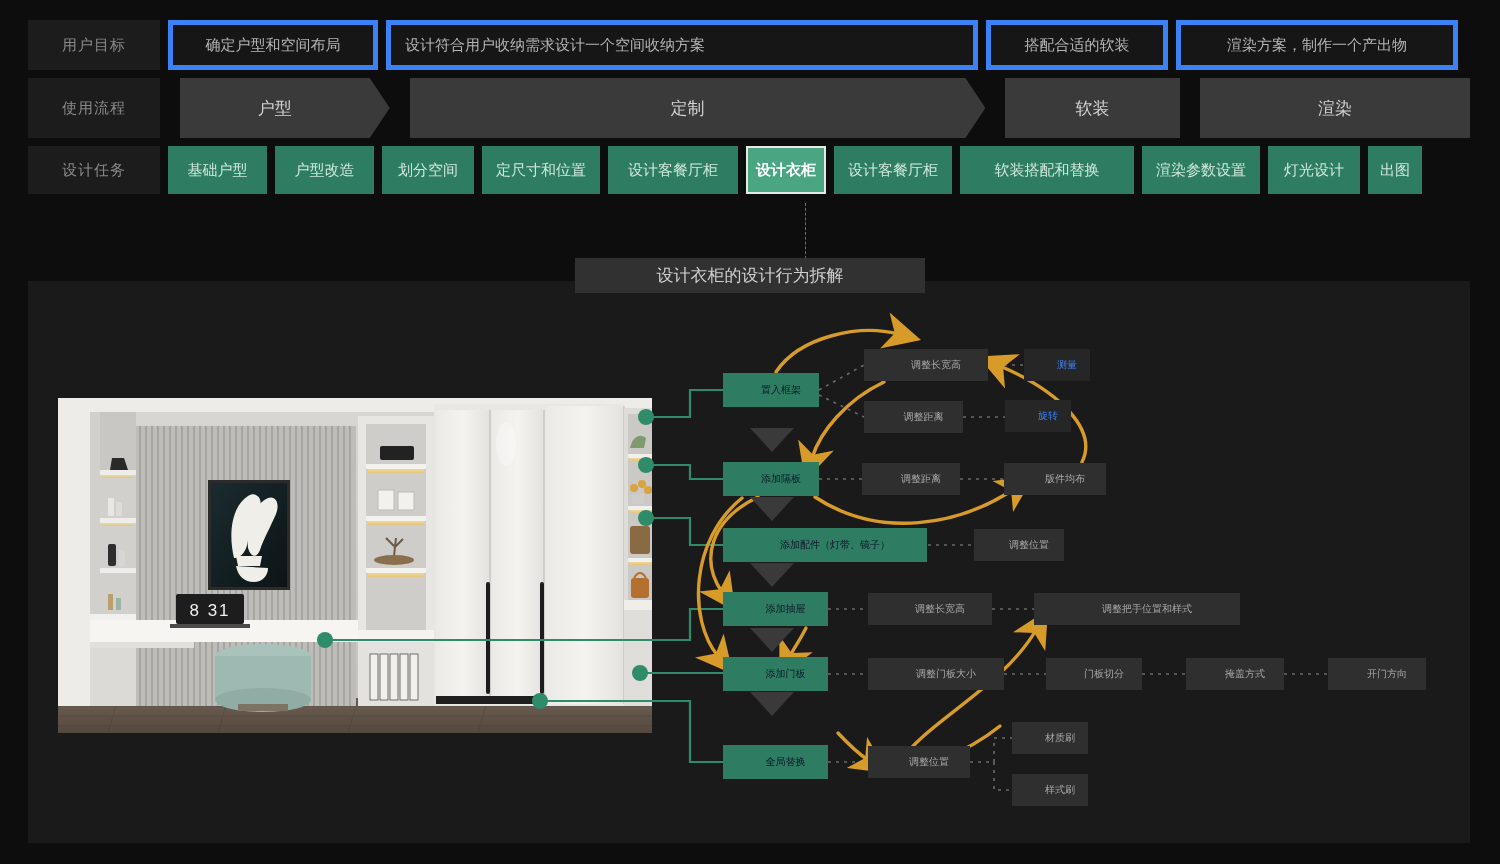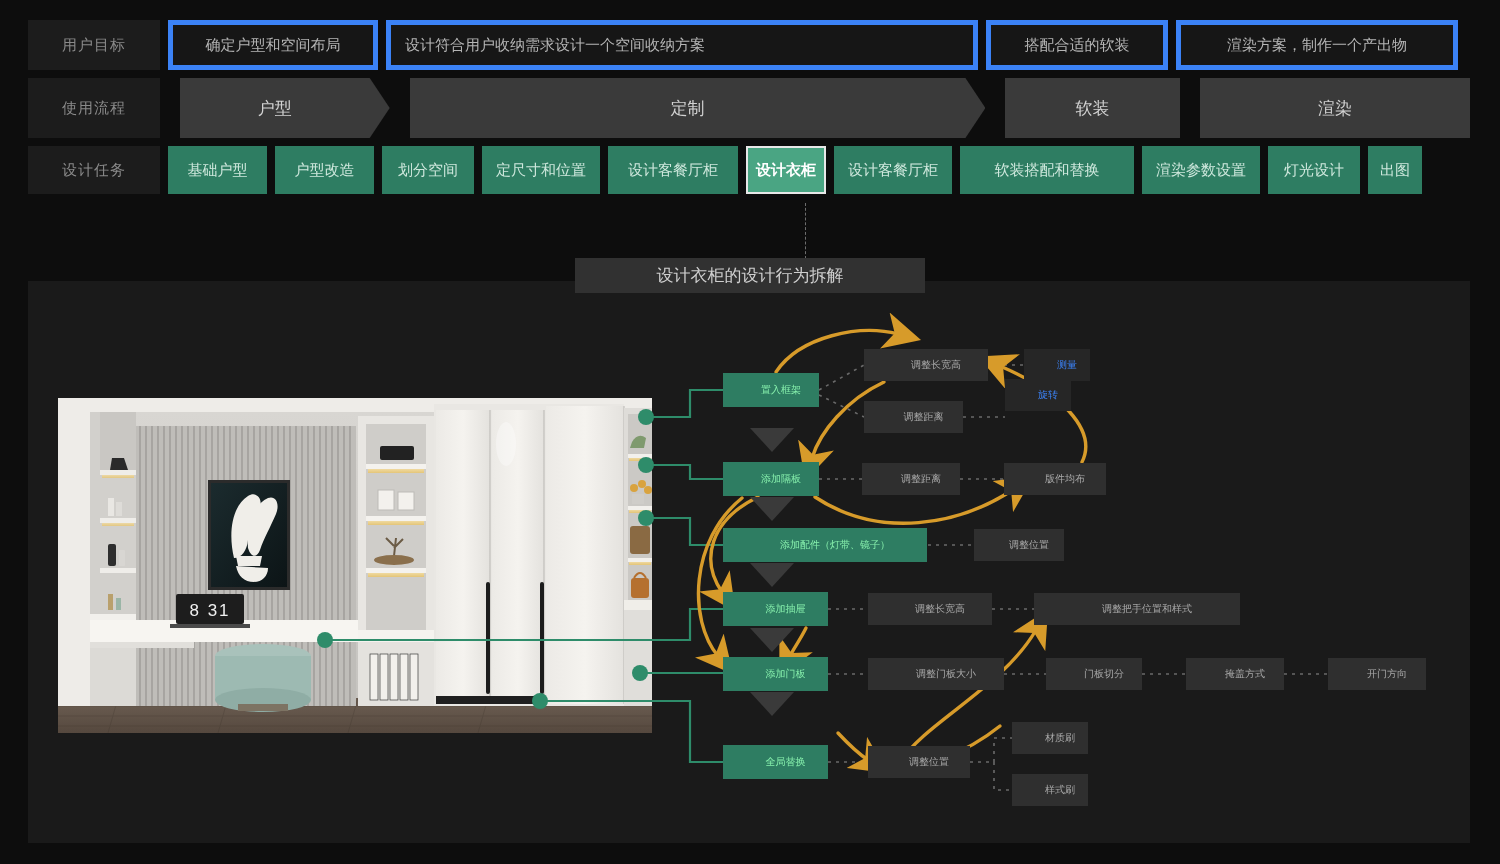--- a/index.html
+++ b/index.html
@@ -112,21 +112,21 @@
     position:absolute;
     display:flex;align-items:center;justify-content:center;
     box-sizing:border-box;
     font-size:10px;
     z-index:8;
     white-space:nowrap;
     padding-left:20px;
   }
   .node.green{
     background:#2e7d62;
-    color:#86efac;
+    color:#0f172a;
     height:34px;
   }
   .node.gray{
     background:#2f2f2f;
     color:#a9a9a9;
     height:32px;
   }
   .node.gray2{
     background:#262626;
     color:#3b82f6;
@@ -449,21 +449,21 @@
 <div class="node green" style="left:723px;top:373px;width:96px">置入框架</div>
 <div class="node green" style="left:723px;top:462px;width:96px">添加隔板</div>
 <div class="node green" style="left:723px;top:528px;width:204px">添加配件（灯带、镜子）</div>
 <div class="node green" style="left:723px;top:592px;width:105px">添加抽屉</div>
 <div class="node green" style="left:723px;top:657px;width:105px">添加门板</div>
 <div class="node green" style="left:723px;top:745px;width:105px">全局替换</div>
 
 <div class="node gray" style="left:864px;top:349px;width:124px">调整长宽高</div>
 <div class="node gray2" style="left:1024px;top:349px;width:66px">测量</div>
 <div class="node gray" style="left:864px;top:401px;width:99px">调整距离</div>
-<div class="node gray2" style="left:1005px;top:379px;width:66px">旋转</div>
+<div class="node gray2" style="left:1005px;top:400px;width:66px">旋转</div>
 
 <div class="node gray" style="left:862px;top:463px;width:98px">调整距离</div>
 <div class="node gray" style="left:1004px;top:463px;width:102px">版件均布</div>
 
 <div class="node gray" style="left:974px;top:529px;width:90px">调整位置</div>
 
 <div class="node gray" style="left:868px;top:593px;width:124px">调整长宽高</div>
 <div class="node gray" style="left:1034px;top:593px;width:206px">调整把手位置和样式</div>
 
 <div class="node gray" style="left:868px;top:658px;width:136px">调整门板大小</div>

